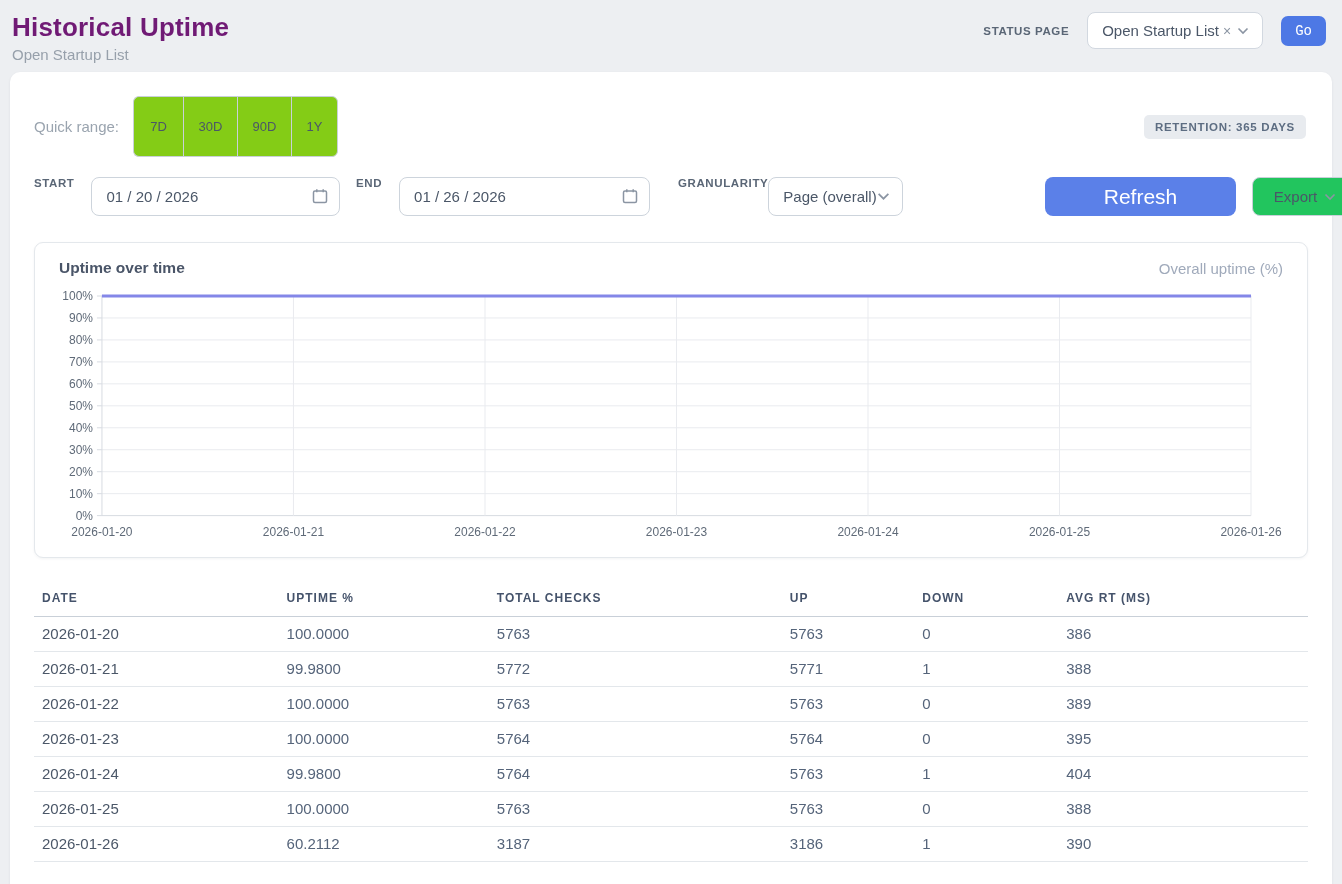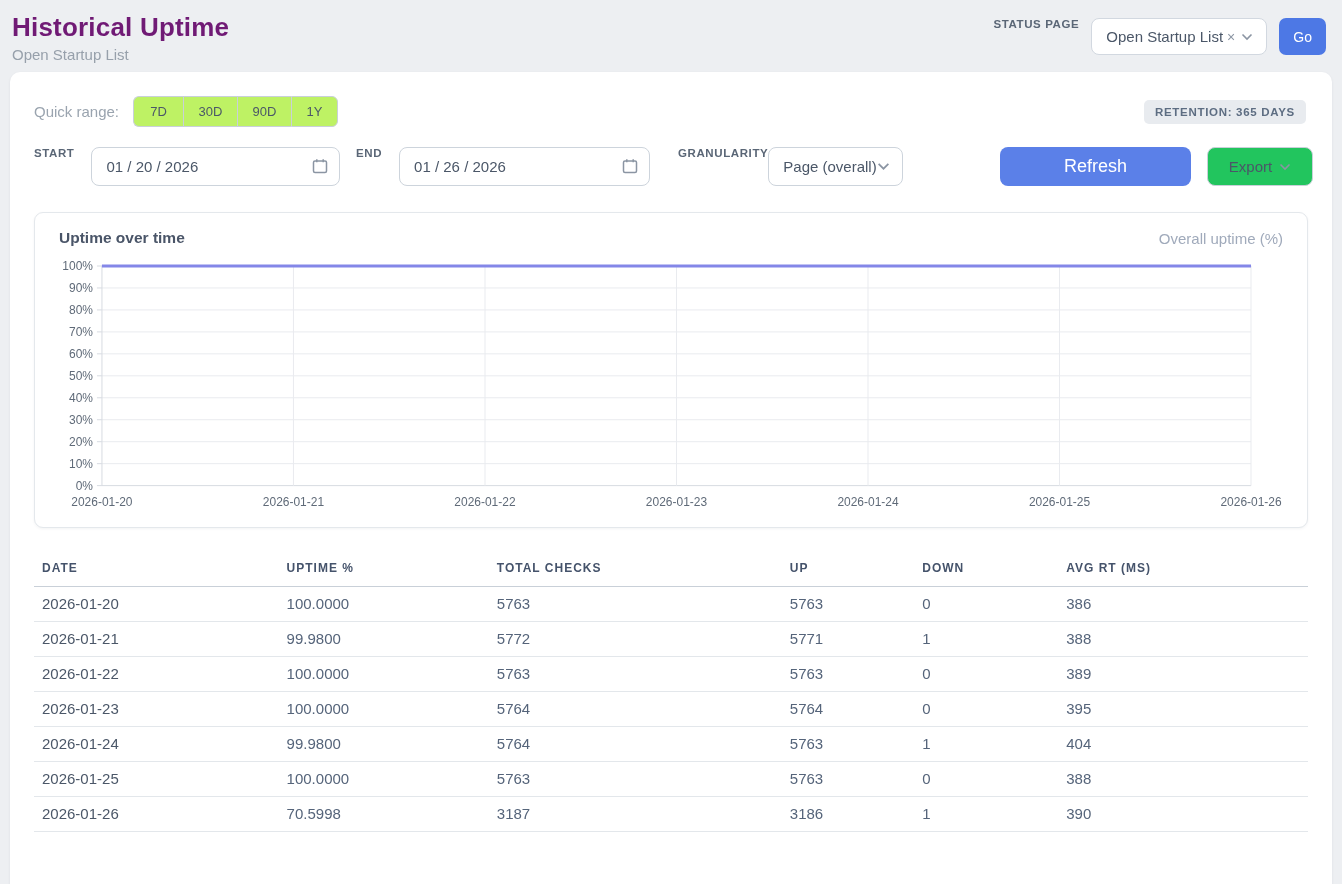--- a/index.html
+++ b/index.html
@@ -10,48 +10,48 @@
     color:#4b5768;
     overflow:hidden;
   }
   
   .page-header {
     display:flex; justify-content:space-between; align-items:flex-start;
     padding:12px 16px 0 12px; height:72px;
   }
   .page-title { font-size:26px; font-weight:700; color:#701a75; letter-spacing:.2px; }
   .page-subtitle { font-size:15px; color:#97a0ab; margin-top:3px; }
-  .header-right { display:flex; gap:12px; margin-top:6px; }
+  .header-right { display:flex; align-items:center; gap:18px; }
   .status-label { font-size:11.5px; font-weight:700; letter-spacing:.6px; color:#5a6676; }
   .status-select {
     display:flex; align-items:center; gap:6px;
     background:#fff; border:1px solid #d2d8e0; border-radius:8px;
     height:37px; padding:0 12px 0 14px; min-width:176px; cursor:pointer;
   }
   .status-select .sel-text { font-size:15px; color:#4b5768; }
   .clear-x { font-size:14px; color:#8b95a3; cursor:pointer; margin-left:-2px; }
   .chev { stroke:#8b95a3; fill:none; stroke-width:1.6; }
   .go-btn {
     background:#4d78e5; color:#fff; border:none; border-radius:7px;
-    font-size:14px; padding:7px 14px; cursor:pointer; font-family:Liberation Sans, sans-serif;
+    font-size:14px; padding:7px 14px; cursor:pointer; font-family:Liberation Mono, monospace;
   }
   
   .main-card {
     background:#fff; border-radius:10px; margin:0 10px;
     box-shadow:0 1px 3px rgba(25,35,55,.07);
     padding:24px; height:837px;
   }
   
   .row-quick { display:flex; justify-content:space-between; align-items:center; }
   .quick-left { display:flex; align-items:center; gap:14px; }
   .quick-label { font-size:15px; color:#9aa4af; }
   .btn-group { display:flex; }
   .btn-group button {
-    background:#bef264; border:1px solid #c9d0d9; border-right:none;
-    font-size:13px; color:#4b5768; padding:7px 0; width:54px; cursor:pointer;
+    background:#84cc16; border:1px solid #c9d0d9; border-right:none;
+    font-size:13px; color:#4b5768; padding:22px 0; width:54px; cursor:pointer;
     font-family:inherit;
   }
   .btn-group button:first-child { border-radius:6px 0 0 6px; width:50px; }
   .btn-group button:last-child { border-right:1px solid #c9d0d9; border-radius:0 6px 6px 0; width:47px; }
   .retention-badge {
     background:#e8ebef; color:#5d6d82; font-size:11.5px; font-weight:700;
     letter-spacing:.7px; border-radius:5px; padding:6px 11px; margin-right:2px;
   }
   
   .row-filters { display:flex; gap:16px; margin-top:20px; align-items:flex-end; }
@@ -64,21 +64,21 @@
     font-family:inherit;
   }
   .cal-icon { position:absolute; right:12px; top:11px; }
   .select-box {
     display:flex; align-items:center; justify-content:space-between;
     height:39px; border:1px solid #cdd4dc; border-radius:8px; background:#fff;
     padding:0 12px 0 14px; font-size:15px; color:#4b5768; cursor:pointer;
   }
   .refresh-btn {
     flex:0 0 191px; height:39px; background:#5b80e8; color:#fff; border:none;
-    border-radius:8px; font-size:18px; cursor:pointer; font-family:inherit;
+    border-radius:8px; font-size:21px; cursor:pointer; font-family:inherit;margin-left:45px;
   }
   .export-btn {
     flex:0 0 106px; height:39px; background:#22c55e; border:1px solid #c9d0d9;
     border-radius:8px; font-size:15px; color:#4b5768; cursor:pointer;
     display:flex; align-items:center; justify-content:center; gap:7px; font-family:inherit;
   }
   
   .chart-card {
     margin-top:26px; border:1px solid #e4e8ec; border-radius:9px;
     box-shadow:0 1px 3px rgba(25,35,55,.05); padding:16px 24px 10px; background:#fff;
@@ -290,21 +290,21 @@
         <tr>
           <td>2026-01-25</td>
           <td>100.0000</td>
           <td>5763</td>
           <td>5763</td>
           <td>0</td>
           <td>388</td>
         </tr>
         <tr>
           <td>2026-01-26</td>
-          <td>70.5998</td>
+          <td>60.2112</td>
           <td>3187</td>
           <td>3186</td>
           <td>1</td>
           <td>390</td>
         </tr>
       </tbody>
   </table>
 
 </div>
 

